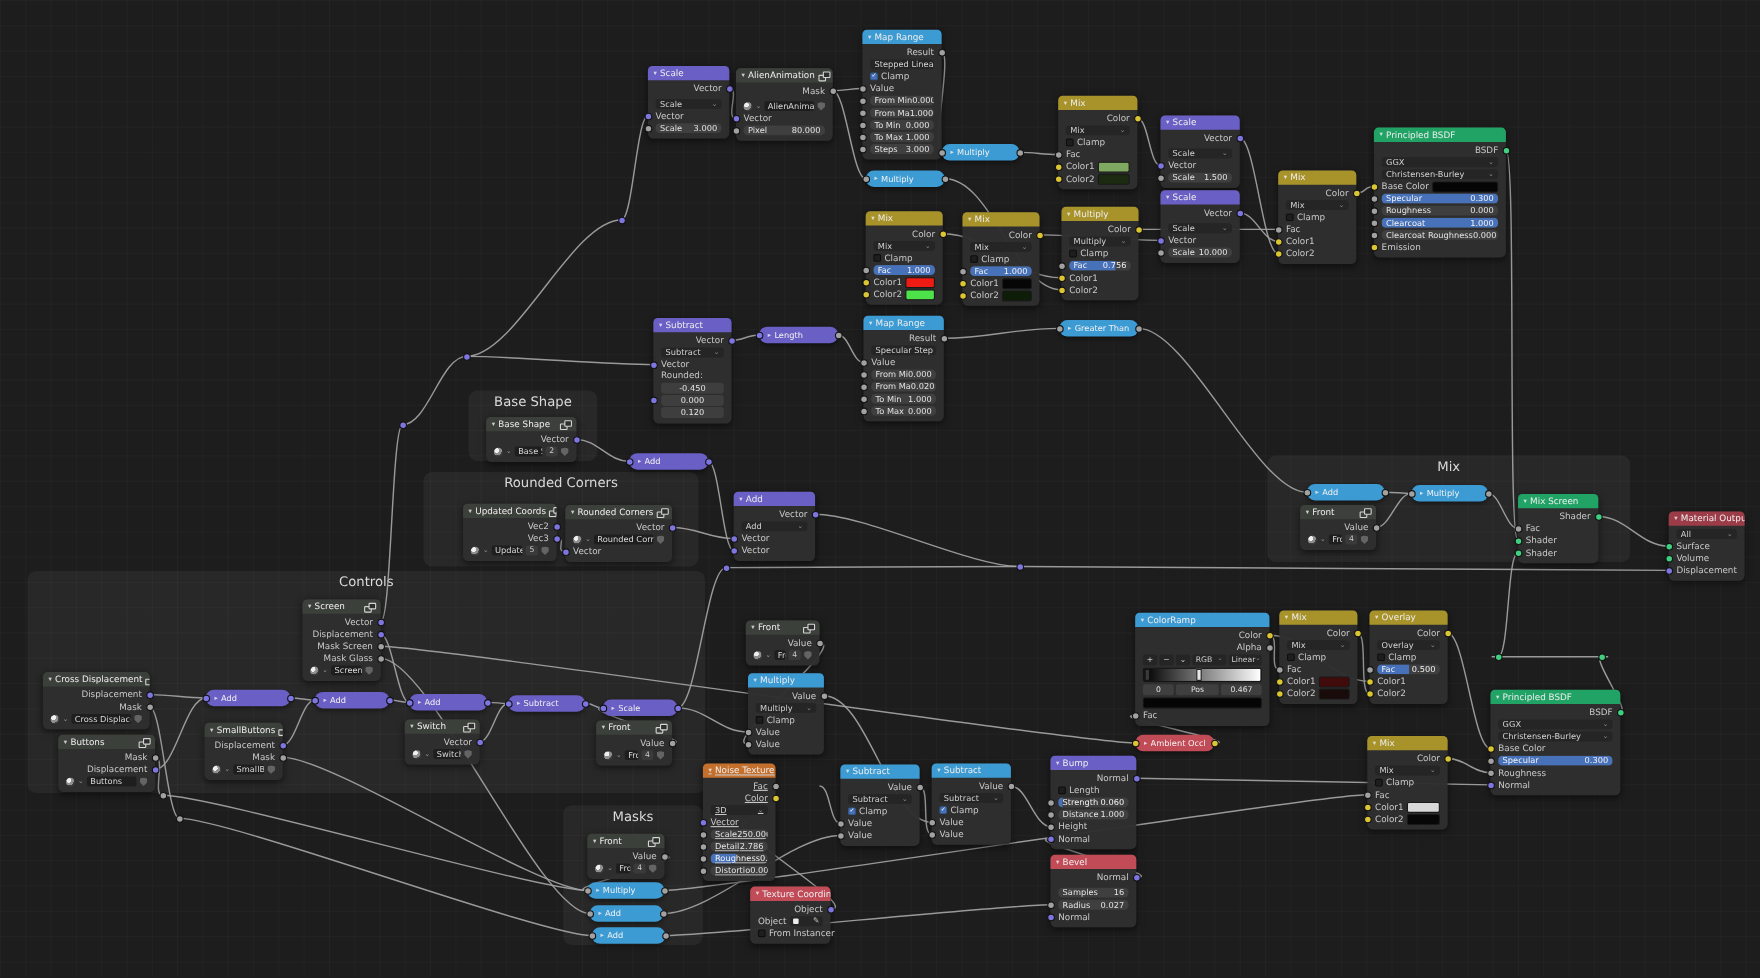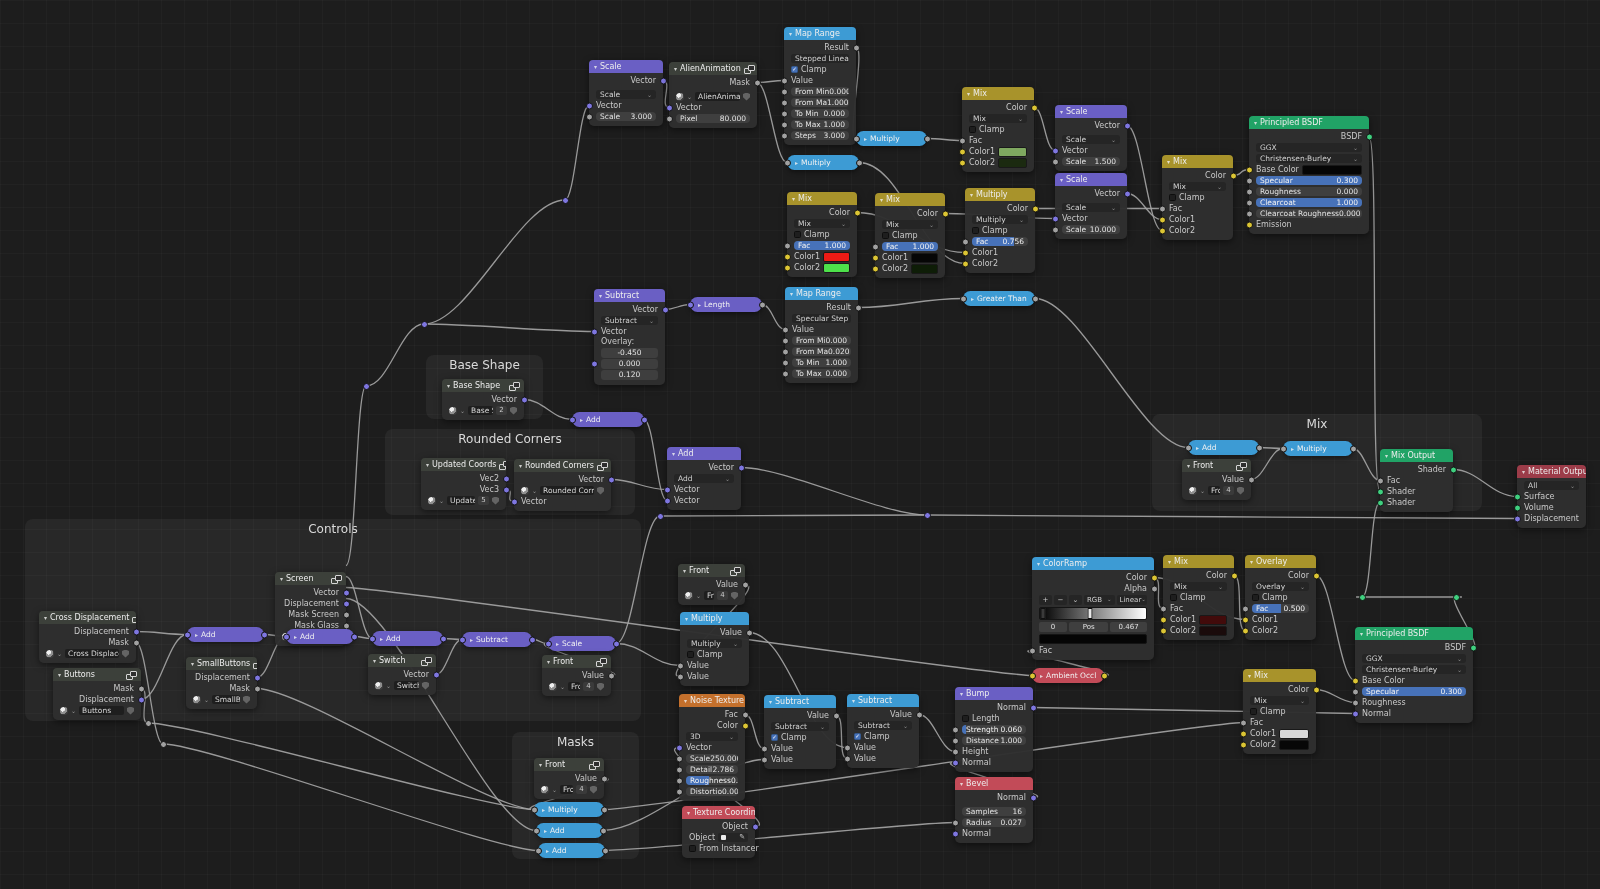--- a/index.html
+++ b/index.html
@@ -631,21 +631,21 @@
           <div class="wsel">
             <span>Subtract</span>
             <span class="cv">⌄</span>
           </div>
         </div>
         <div class="row">
           <span class="sock l" style="background: rgb(126, 118, 224);"></span>
           <span>Vector</span>
         </div>
         <div class="row lblr">
-          <span>Overlay:</span>
+          <span>Rounded:</span>
         </div>
         <div class="row vecr">
           <span class="sock l" style="background: rgb(126, 118, 224);"></span>
           <div class="vecbox">
             <div class="vf">-0.450</div>
             <div class="vf">0.000</div>
             <div class="vf">0.120</div>
           </div>
         </div>
       </div>
@@ -838,21 +838,21 @@
           <span class="gcv">⌄</span>
           <div class="gname">Front</div>
           <div class="gcount">4</div>
           <div class="shield"></div>
         </div>
       </div>
     </div>
     <div class="node" style="left: 1380px; top: 449px; width: 73px;">
       <div class="nh" style="background: rgb(33, 163, 102);">
         <span class="tri">▾</span>
-        <span>Mix Output</span>
+        <span>Mix Screen</span>
       </div>
       <div class="rows">
         <div class="row out">
           <span>Shader</span>
           <span class="sock r" style="background: rgb(63, 208, 127);"></span>
         </div>
         <div class="row">
           <span class="sock l" style="background: rgb(161, 161, 161);"></span>
           <span>Fac</span>
         </div>
@@ -885,21 +885,21 @@
         <div class="row">
           <span class="sock l" style="background: rgb(63, 208, 127);"></span>
           <span>Volume</span>
         </div>
         <div class="row">
           <span class="sock l" style="background: rgb(126, 118, 224);"></span>
           <span>Displacement</span>
         </div>
       </div>
     </div>
-    <div class="node" style="left: 275px; top: 572px; width: 71px; text-align: center;">
+    <div class="node" style="left: 275px; top: 545px; width: 71px; text-align: center;">
       <div class="nh" style="background: rgb(60, 64, 58);">
         <span class="tri">▾</span>
         <span>Screen</span>
         <div class="grpico"></div>
       </div>
       <div class="rows">
         <div class="row out">
           <span>Vector</span>
           <span class="sock r" style="background: rgb(126, 118, 224);"></span>
         </div>
@@ -1142,21 +1142,21 @@
         <div class="row">
           <span class="sock l" style="background: rgb(161, 161, 161);"></span>
           <span>Value</span>
         </div>
         <div class="row">
           <span class="sock l" style="background: rgb(161, 161, 161);"></span>
           <span>Value</span>
         </div>
       </div>
     </div>
-    <div class="node" style="left: 679px; top: 694px; width: 66px;">
+    <div class="node" style="left: 639px; top: 694px; width: 66px; text-decoration: underline;">
       <div class="nh" style="background: rgb(196, 112, 44);">
         <span class="tri">▾</span>
         <span>Noise Texture</span>
       </div>
       <div class="rows">
         <div class="row out">
           <span>Fac</span>
           <span class="sock r" style="background: rgb(161, 161, 161);"></span>
         </div>
         <div class="row out">

